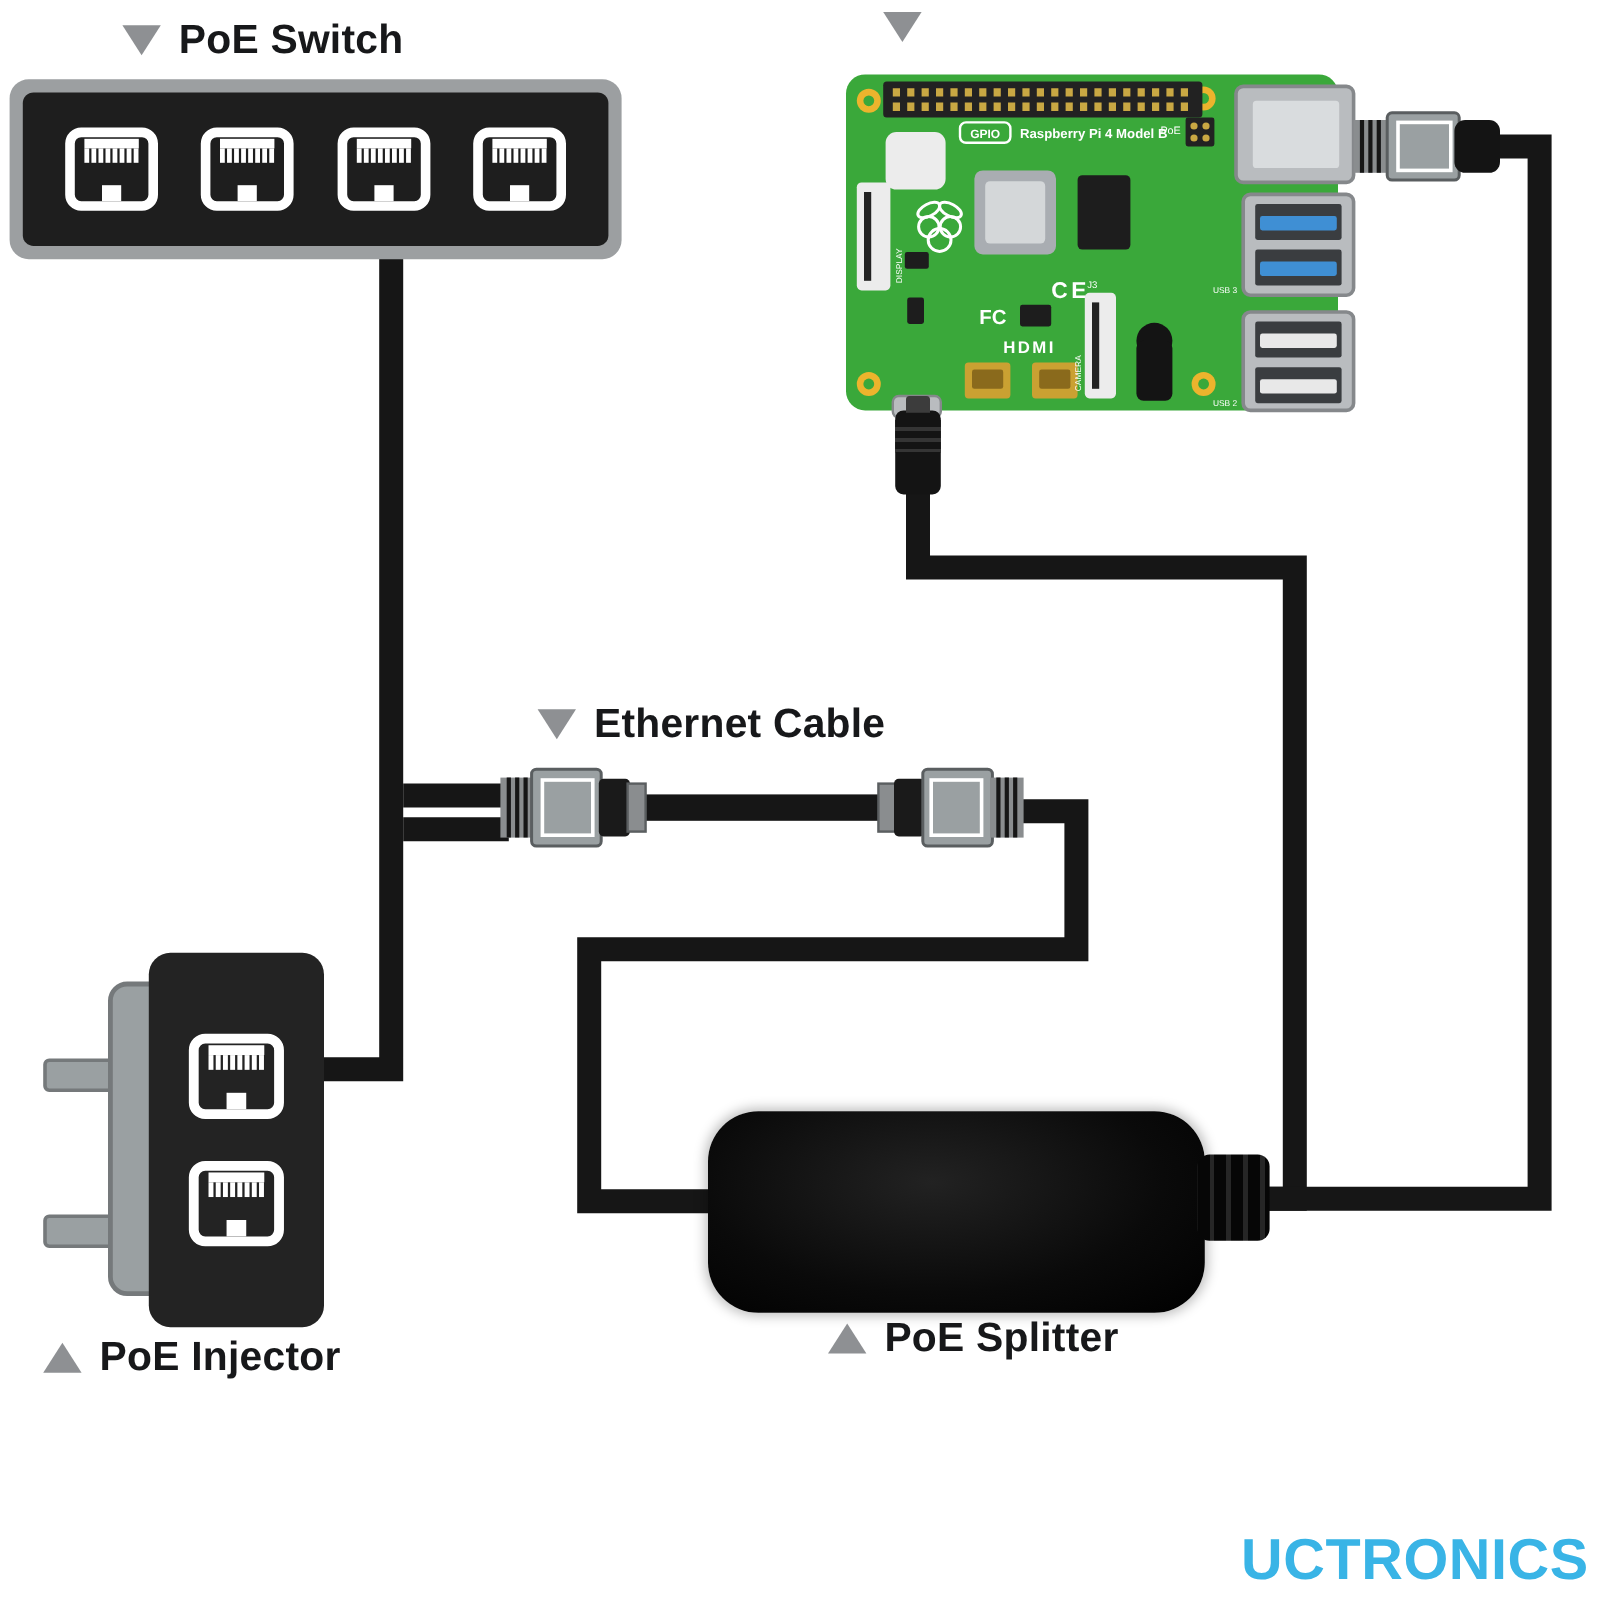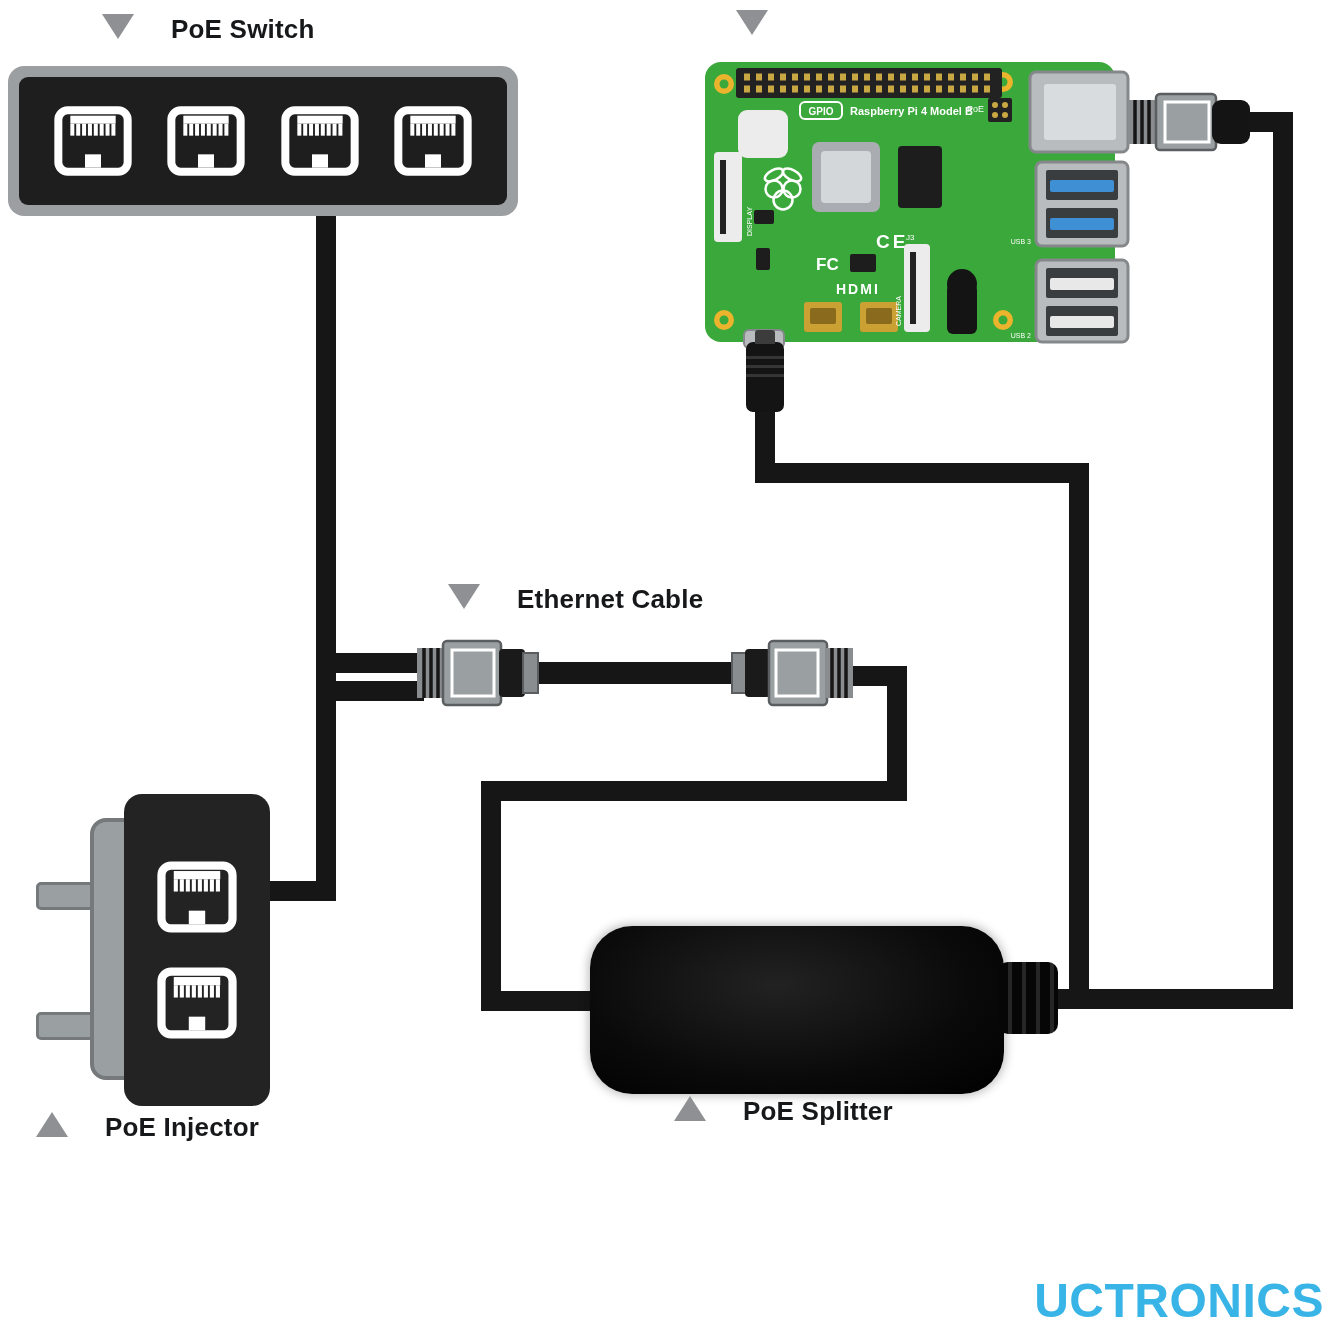--- a/index.html
+++ b/index.html
@@ -1,22 +1,22 @@
 <!DOCTYPE html>
 <html><head>
 <meta charset="utf-8">
 <style>
   * { margin:0; padding:0; box-sizing:border-box; }
   html,body { background:#ffffff; }
   body { font-family:"Liberation Sans", sans-serif; }
   .canvas { position:relative; width:1332px; height:1332px; background:#fff; overflow:hidden; }
   .abs { position:absolute; }
 
-  .diagram-label { position:absolute; display:flex; align-items:flex-start; gap:37px;
-                   font-weight:700; font-size:26px; color:#17181a; letter-spacing:0.2px; }
+  .diagram-label { position:absolute; display:flex; align-items:center; gap:15px;
+                   font-weight:700; font-size:34px; color:#17181a; letter-spacing:0.2px; }
   .tri { width:0; height:0; flex:0 0 auto; }
   .tri.down { border-left:16px solid transparent; border-right:16px solid transparent; border-top:25px solid #8e9093; }
   .tri.up   { border-left:16px solid transparent; border-right:16px solid transparent; border-bottom:25px solid #8e9093; }
 
   .switch-outer { left:8px; top:66px; width:510px; height:150px; background:#9c9fa1; border-radius:16px; padding:11px; }
   .switch-inner { width:100%; height:100%; background:#1e1e1e; border-radius:9px;
                   display:flex; align-items:center; justify-content:space-between; padding:0 34px; }
   .rj45 { display:block; }
 
   .injector { left:36px; top:794px; width:234px; height:312px; }
@@ -257,20 +257,20 @@
     <span class="tri down"></span>
   </div>
   <div class="diagram-label" style="left:448px;top:584px">
     <span class="tri down"></span>
     <span>Ethernet Cable</span>
   </div>
   <div class="diagram-label" style="left:36px;top:1112px">
     <span class="tri up"></span>
     <span>PoE Injector</span>
   </div>
-  <div class="diagram-label" style="left:674px;top:1096px">
+  <div class="diagram-label" style="left:690px;top:1096px">
     <span class="tri up"></span>
     <span>PoE Splitter</span>
   </div>
 
   <div class="logo" style="color: rgb(57, 180, 230);">UCTRONICS</div>
 
 </div>
 
 </body></html>

